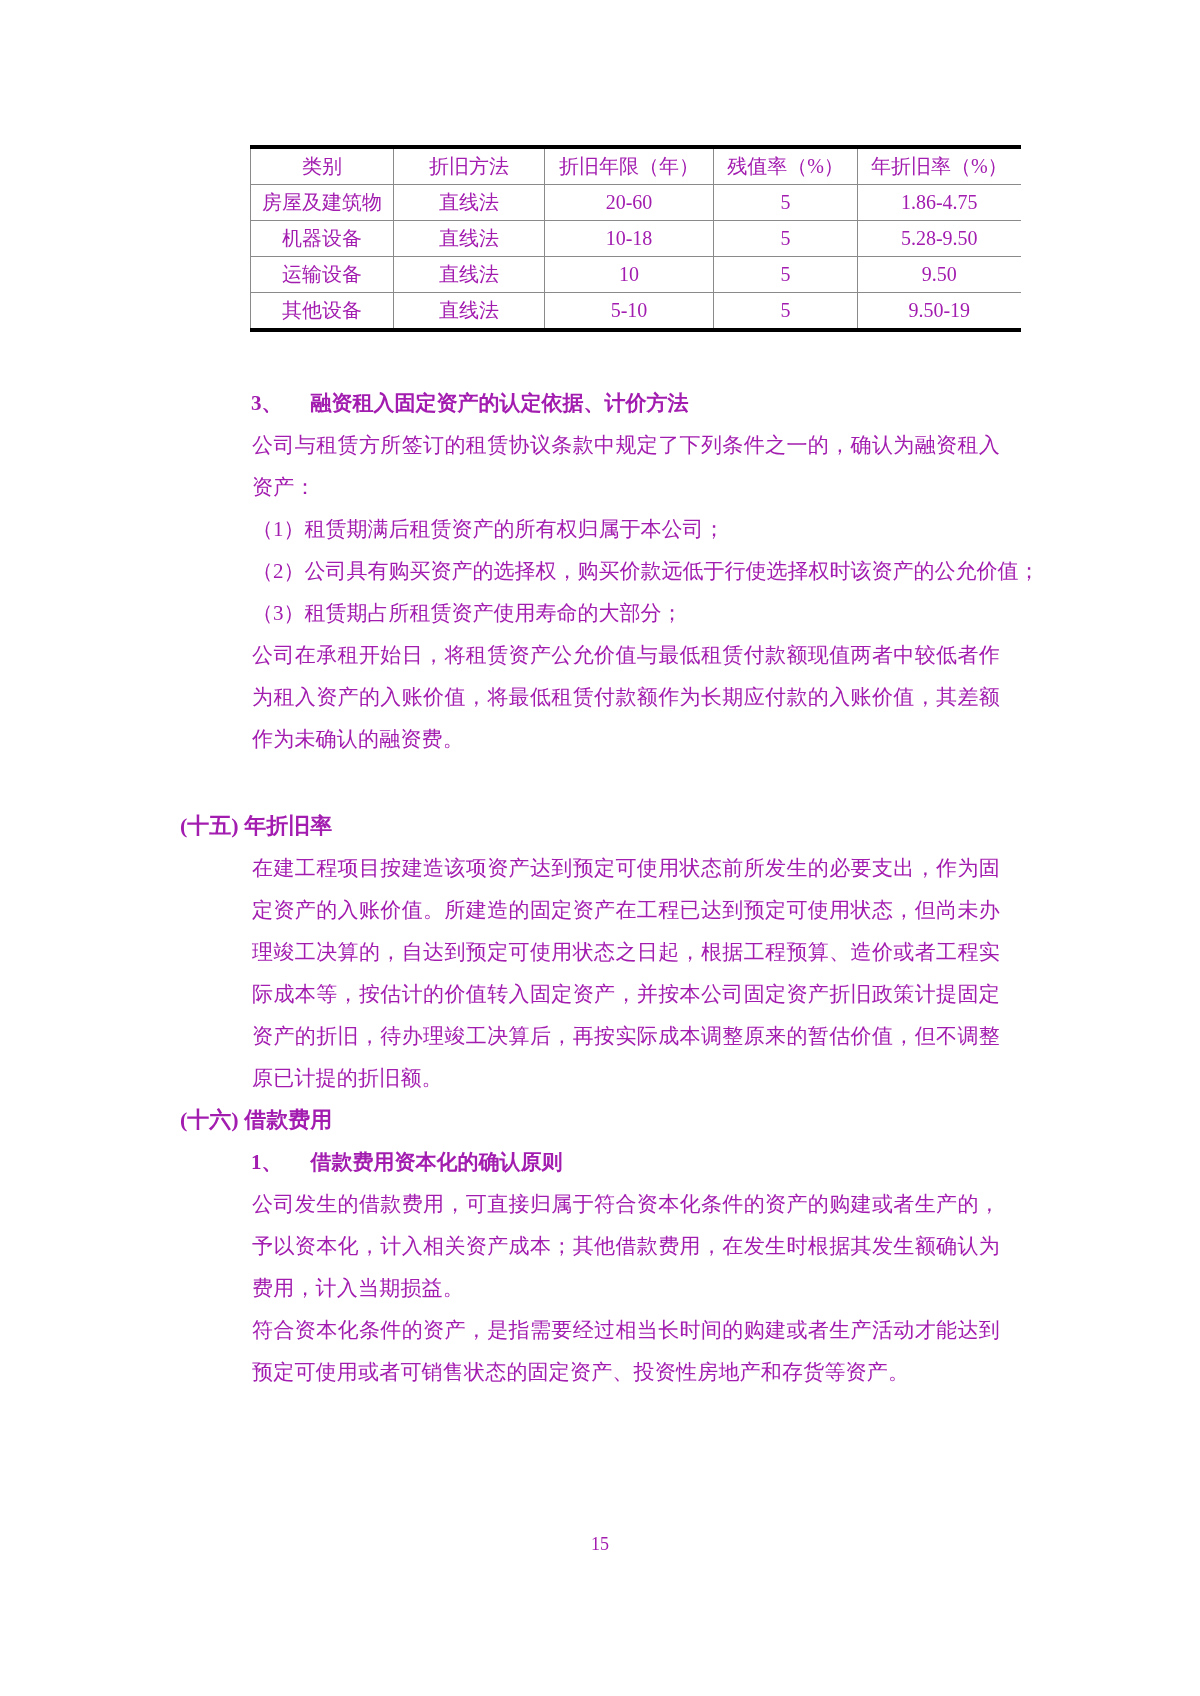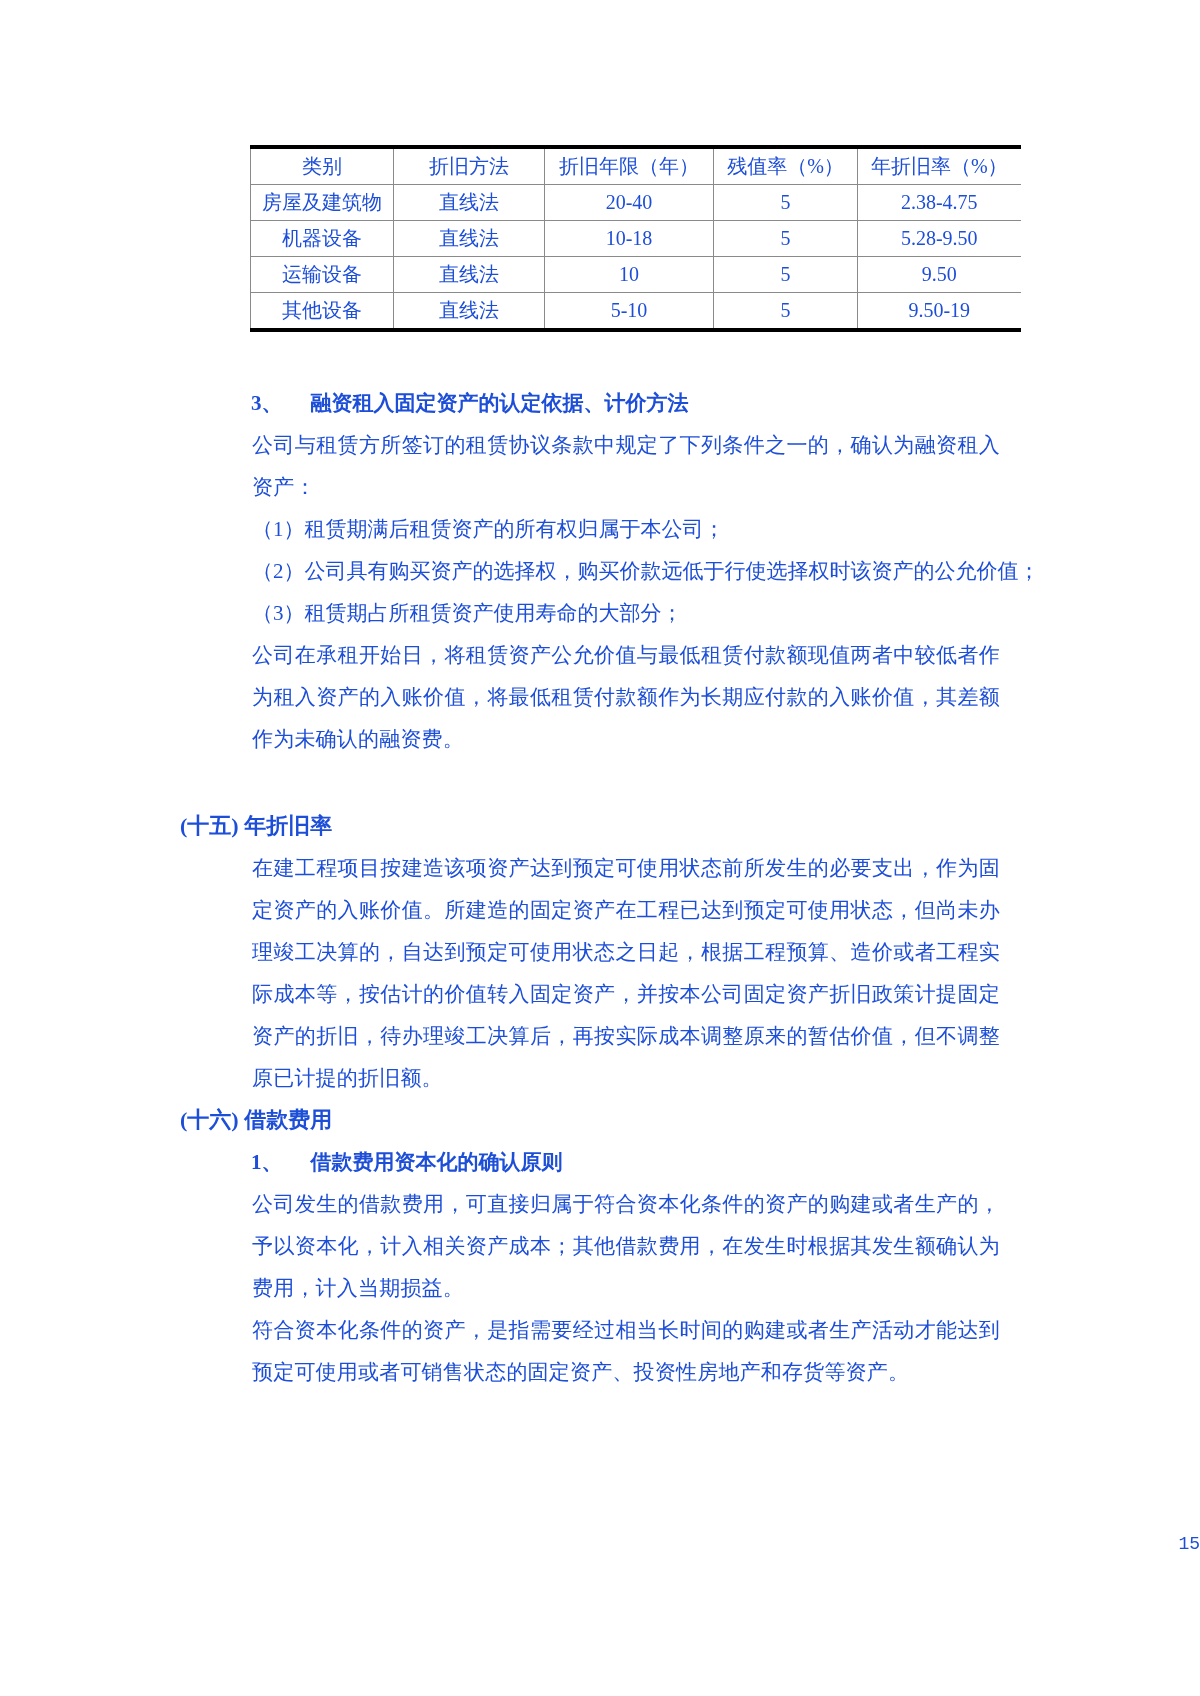--- a/index.html
+++ b/index.html
@@ -1,21 +1,21 @@
 <!DOCTYPE html>
 <html><head>
 <meta charset="utf-8">
 <style>
   html,body{margin:0;padding:0;background:#ffffff;}
   .page{
     position:relative;
     width:1200px;height:1696px;
     background:#ffffff;
     font-family:"Liberation Serif","DejaVu Serif",serif;
-    color:#1d4ed8;
+    color:#a21caf;
     overflow:hidden;
   }
   
   .dep-table{
     margin:145px 0 0 250px;
     width:770px;
     border-collapse:collapse;
     table-layout:fixed;
     border-top:4px solid #000;
     border-bottom:4px solid #000;
@@ -58,23 +58,22 @@
   .section-heading{
     margin:0 0 0 180px;
     font-size:22px;font-weight:bold;line-height:42px;
     white-space:nowrap;
   }
   .sec15-heading{margin-top:45px;}
   .sec16-heading{}
   .footer-pagenum{
     position:absolute;
     left:0;top:1534px;width:1200px;
-    text-align:right;
+    text-align:center;
     font-size:18px;
-    font-family:Liberation Mono, monospace;
   }
 </style>
 </head>
 <body>
 
 <div class="page">
 
   <table class="dep-table">
     <colgroup>
       <col class="col1">
@@ -87,23 +86,23 @@
         <tr>
       <th>类别</th>
       <th>折旧方法</th>
       <th>折旧年限（年）</th>
       <th>残值率（%）</th>
       <th>年折旧率（%）</th>
     </tr>
     <tr>
       <td>房屋及建筑物</td>
       <td>直线法</td>
-      <td>20-40</td>
+      <td>20-60</td>
       <td>5</td>
-      <td>2.38-4.75</td>
+      <td>1.86-4.75</td>
     </tr>
     <tr>
       <td>机器设备</td>
       <td>直线法</td>
       <td>10-18</td>
       <td>5</td>
       <td>5.28-9.50</td>
     </tr>
     <tr>
       <td>运输设备</td>

